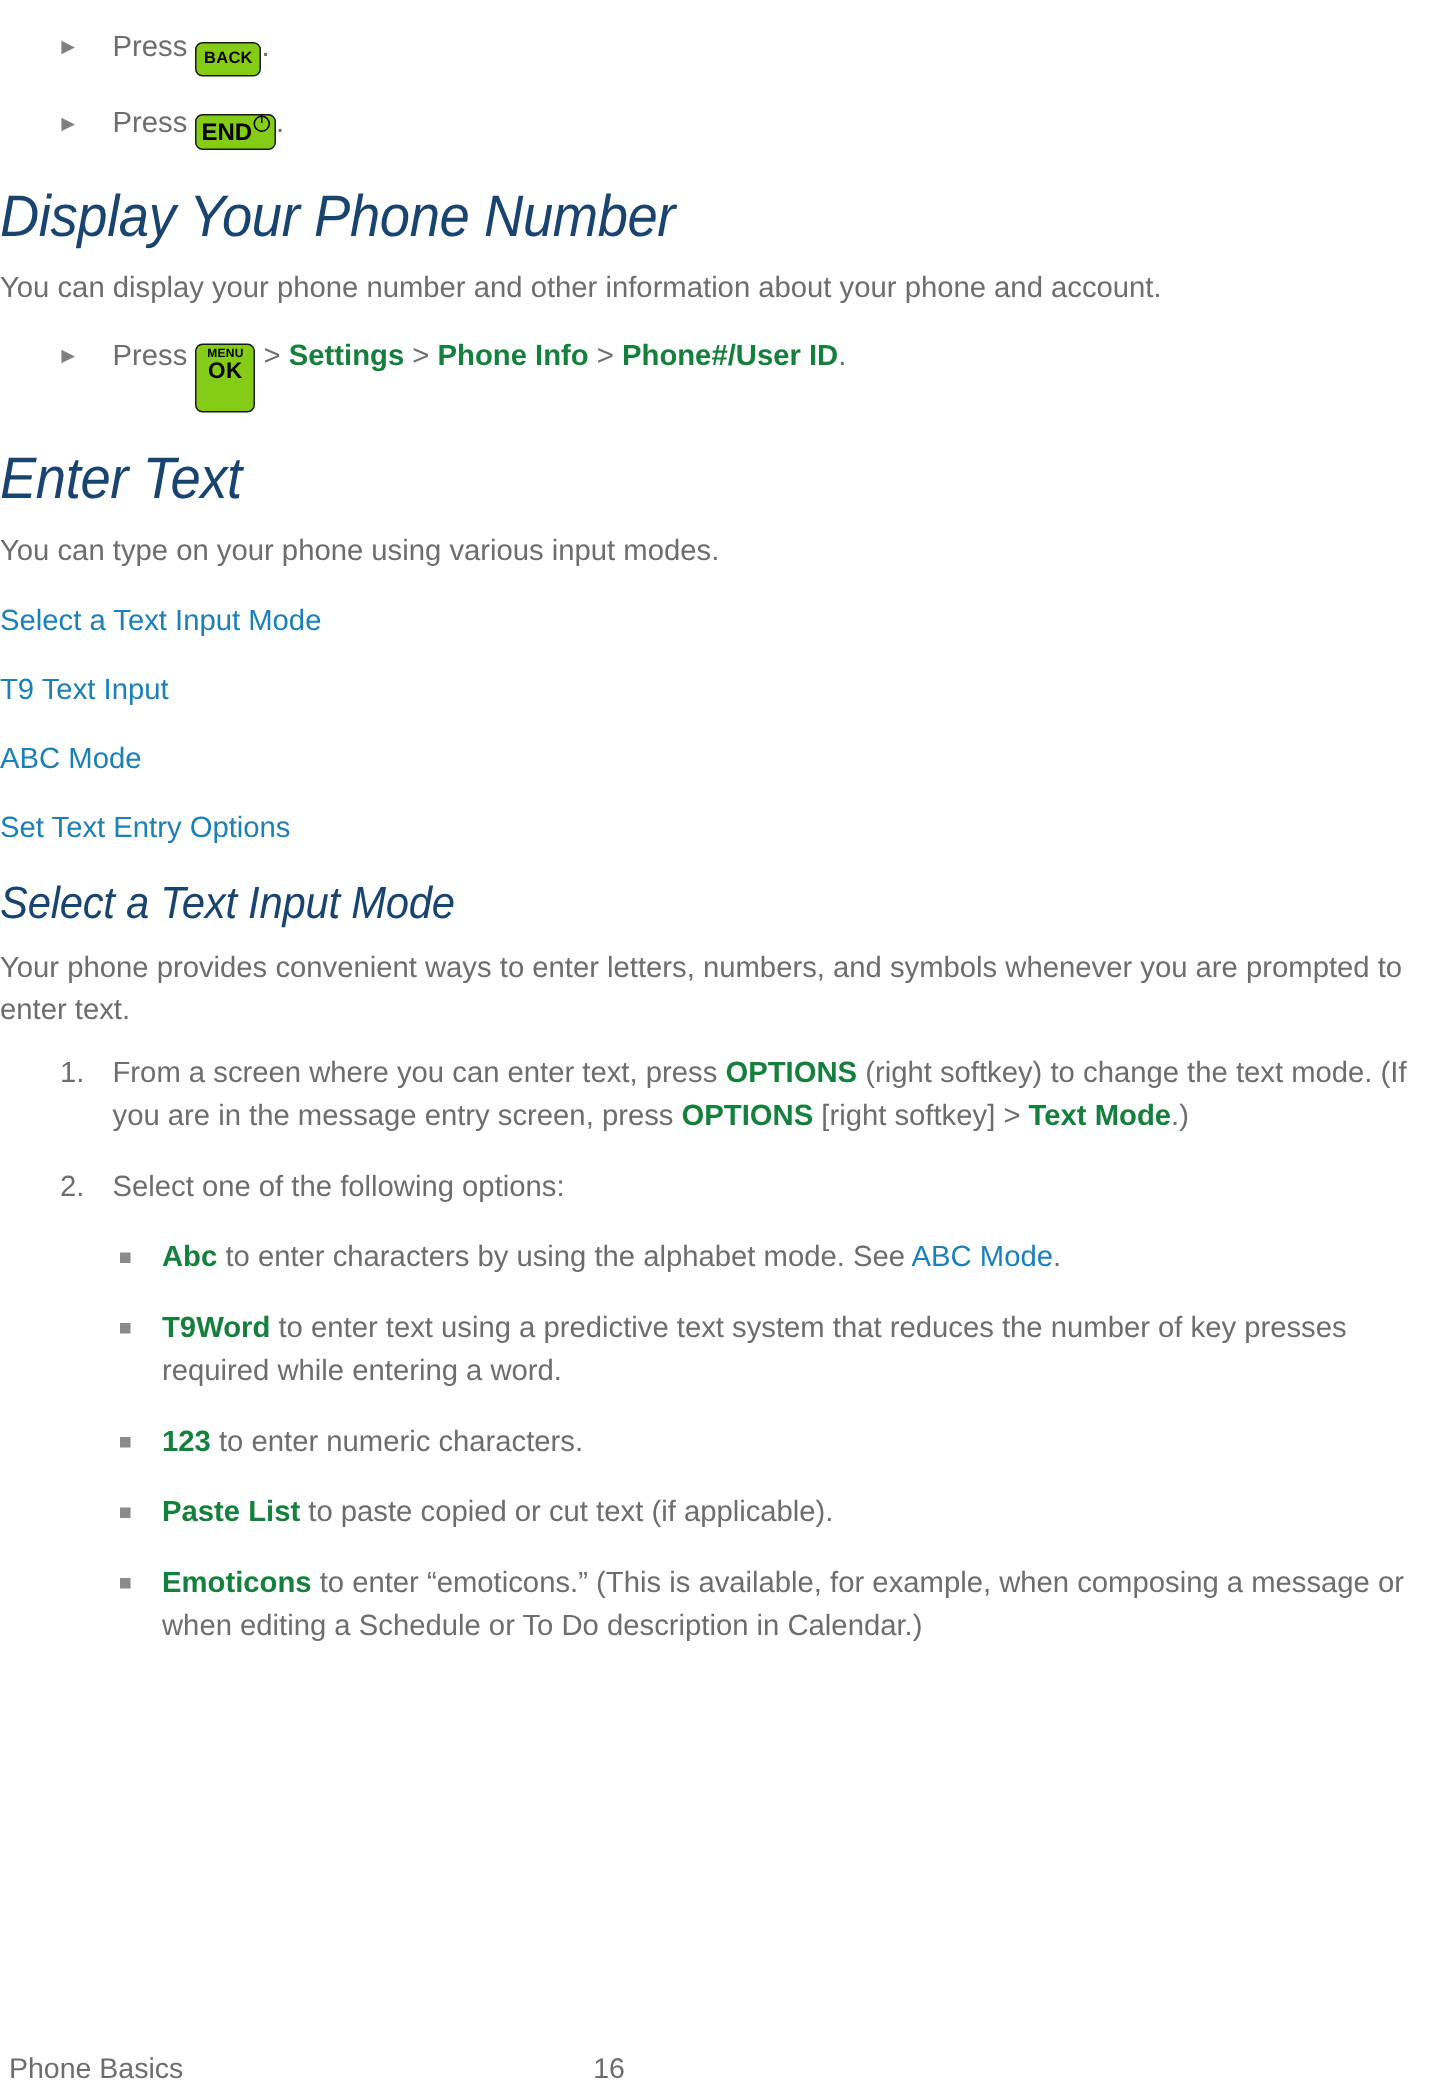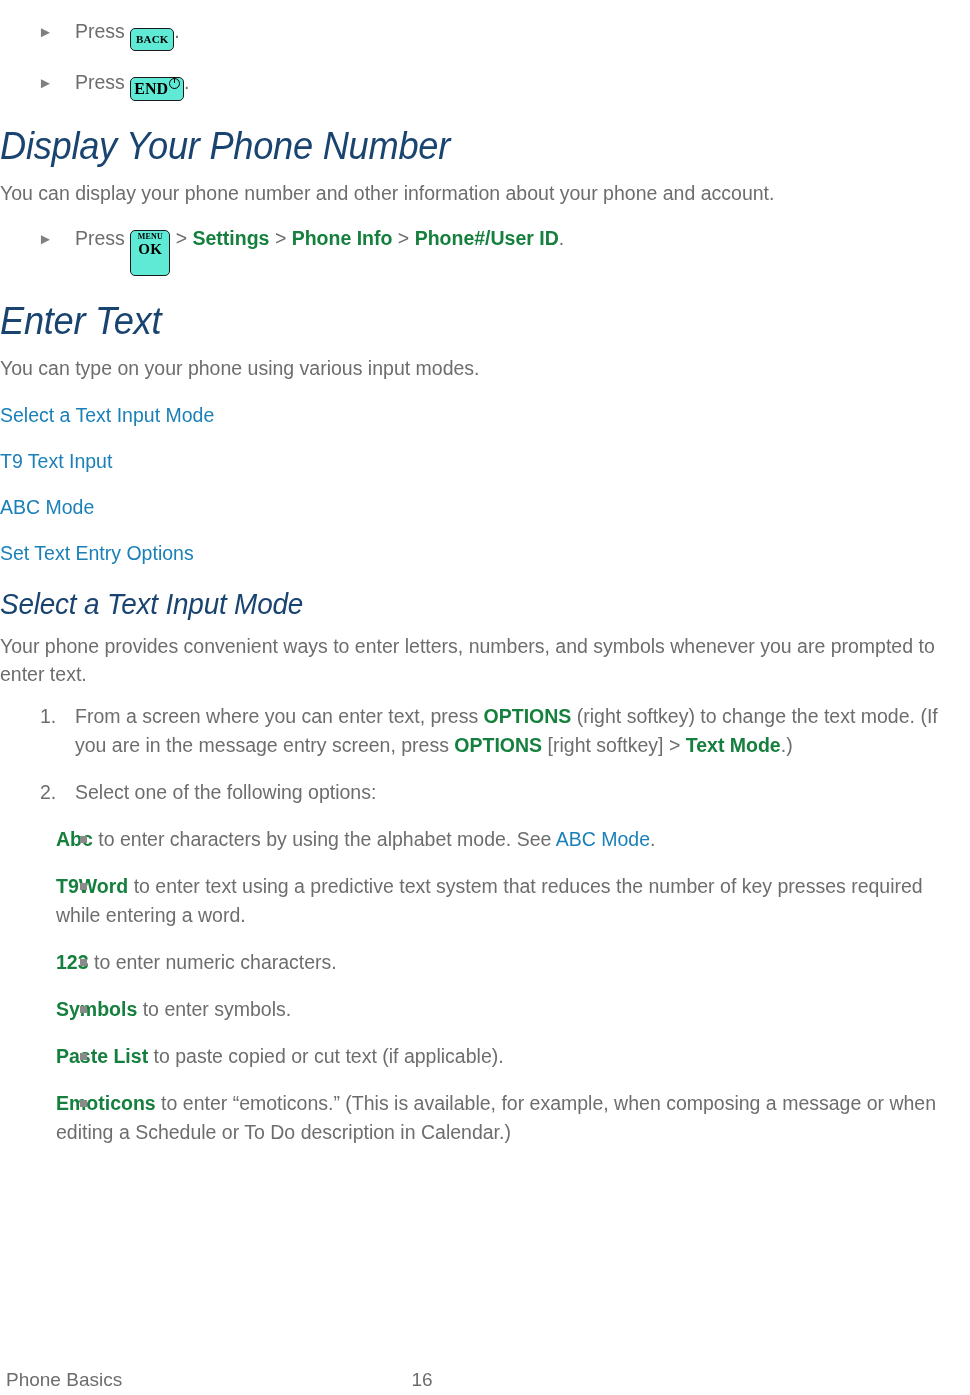--- a/index.html
+++ b/index.html
@@ -109,21 +109,21 @@
   }
 
   
   ul.bullist {
     list-style: none;
     margin: 14px 0 0 0;
     padding: 0;
   }
   ul.bullist > li {
     position: relative;
-    padding-left: 56px;
+    padding-left: 108px;
     font-size: 19.5px;
     line-height: 29px;
     margin-bottom: 18px;
     color: #6d6d6d;
   }
   ul.bullist > li > .sq {
     position: absolute;
     left: 80px;
     top: 11px;
     width: 7px;
@@ -134,25 +134,25 @@
   b, strong, .bold {
     font-weight: bold;
     color: #15803d;
   }
 
   
   .key {
     display: inline-block;
     border: 1.6px solid #1a1a1a;
     border-radius: 5px;
-    background: #5eead4;
+    background: #84cc16;
     color: #000000;
     vertical-align: -5px;
     text-align: center;
-    font-family: Liberation Serif, serif;
+    font-family: Liberation Sans, sans-serif;
     box-sizing: border-box;
     padding: 0 3px;
     white-space: nowrap;
   }
   .key-back {
     height: 23px;
     line-height: 21px;
     font-size: 11px;
     font-weight: bold;
     letter-spacing: 0.2px;
@@ -218,21 +218,21 @@
     font-size: 19px;
     color: #6d6d6d;
   }
   .footer .f-left {
     position: absolute;
     left: 6px;
     top: 0;
   }
   .footer .f-page {
     position: absolute;
-    left: 16px;
+    left: 0;
     top: 0;
     width: 812px;
     text-align: center;
   }
 </style>
 </head>
 <body>
 
 <div class="page">
 
@@ -288,23 +288,20 @@
     <li>
       <span class="sq"></span><b>Abc</b><span> to enter characters by using the alphabet mode. See </span><span class="link">ABC Mode</span><span>.</span>
     </li>
     <li>
       <span class="sq"></span><b>T9Word</b><span> to enter text using a predictive text system that reduces the number of key presses required while entering a word.</span>
     </li>
     <li>
       <span class="sq"></span><b>123</b><span> to enter numeric characters.</span>
     </li>
     <li>
-      <span class="sq"></span><b>Symbols</b><span> to enter symbols.</span>
-    </li>
-    <li>
       <span class="sq"></span><b>Paste List</b><span> to paste copied or cut text (if applicable).</span>
     </li>
     <li>
       <span class="sq"></span><b>Emoticons</b><span> to enter “emoticons.” (This is available, for example, when composing a message or when editing a Schedule or To Do description in Calendar.)</span>
     </li>
   </ul>
 
   <div class="footer">
     <span class="f-left">Phone Basics</span>
     <span class="f-page">16</span>

